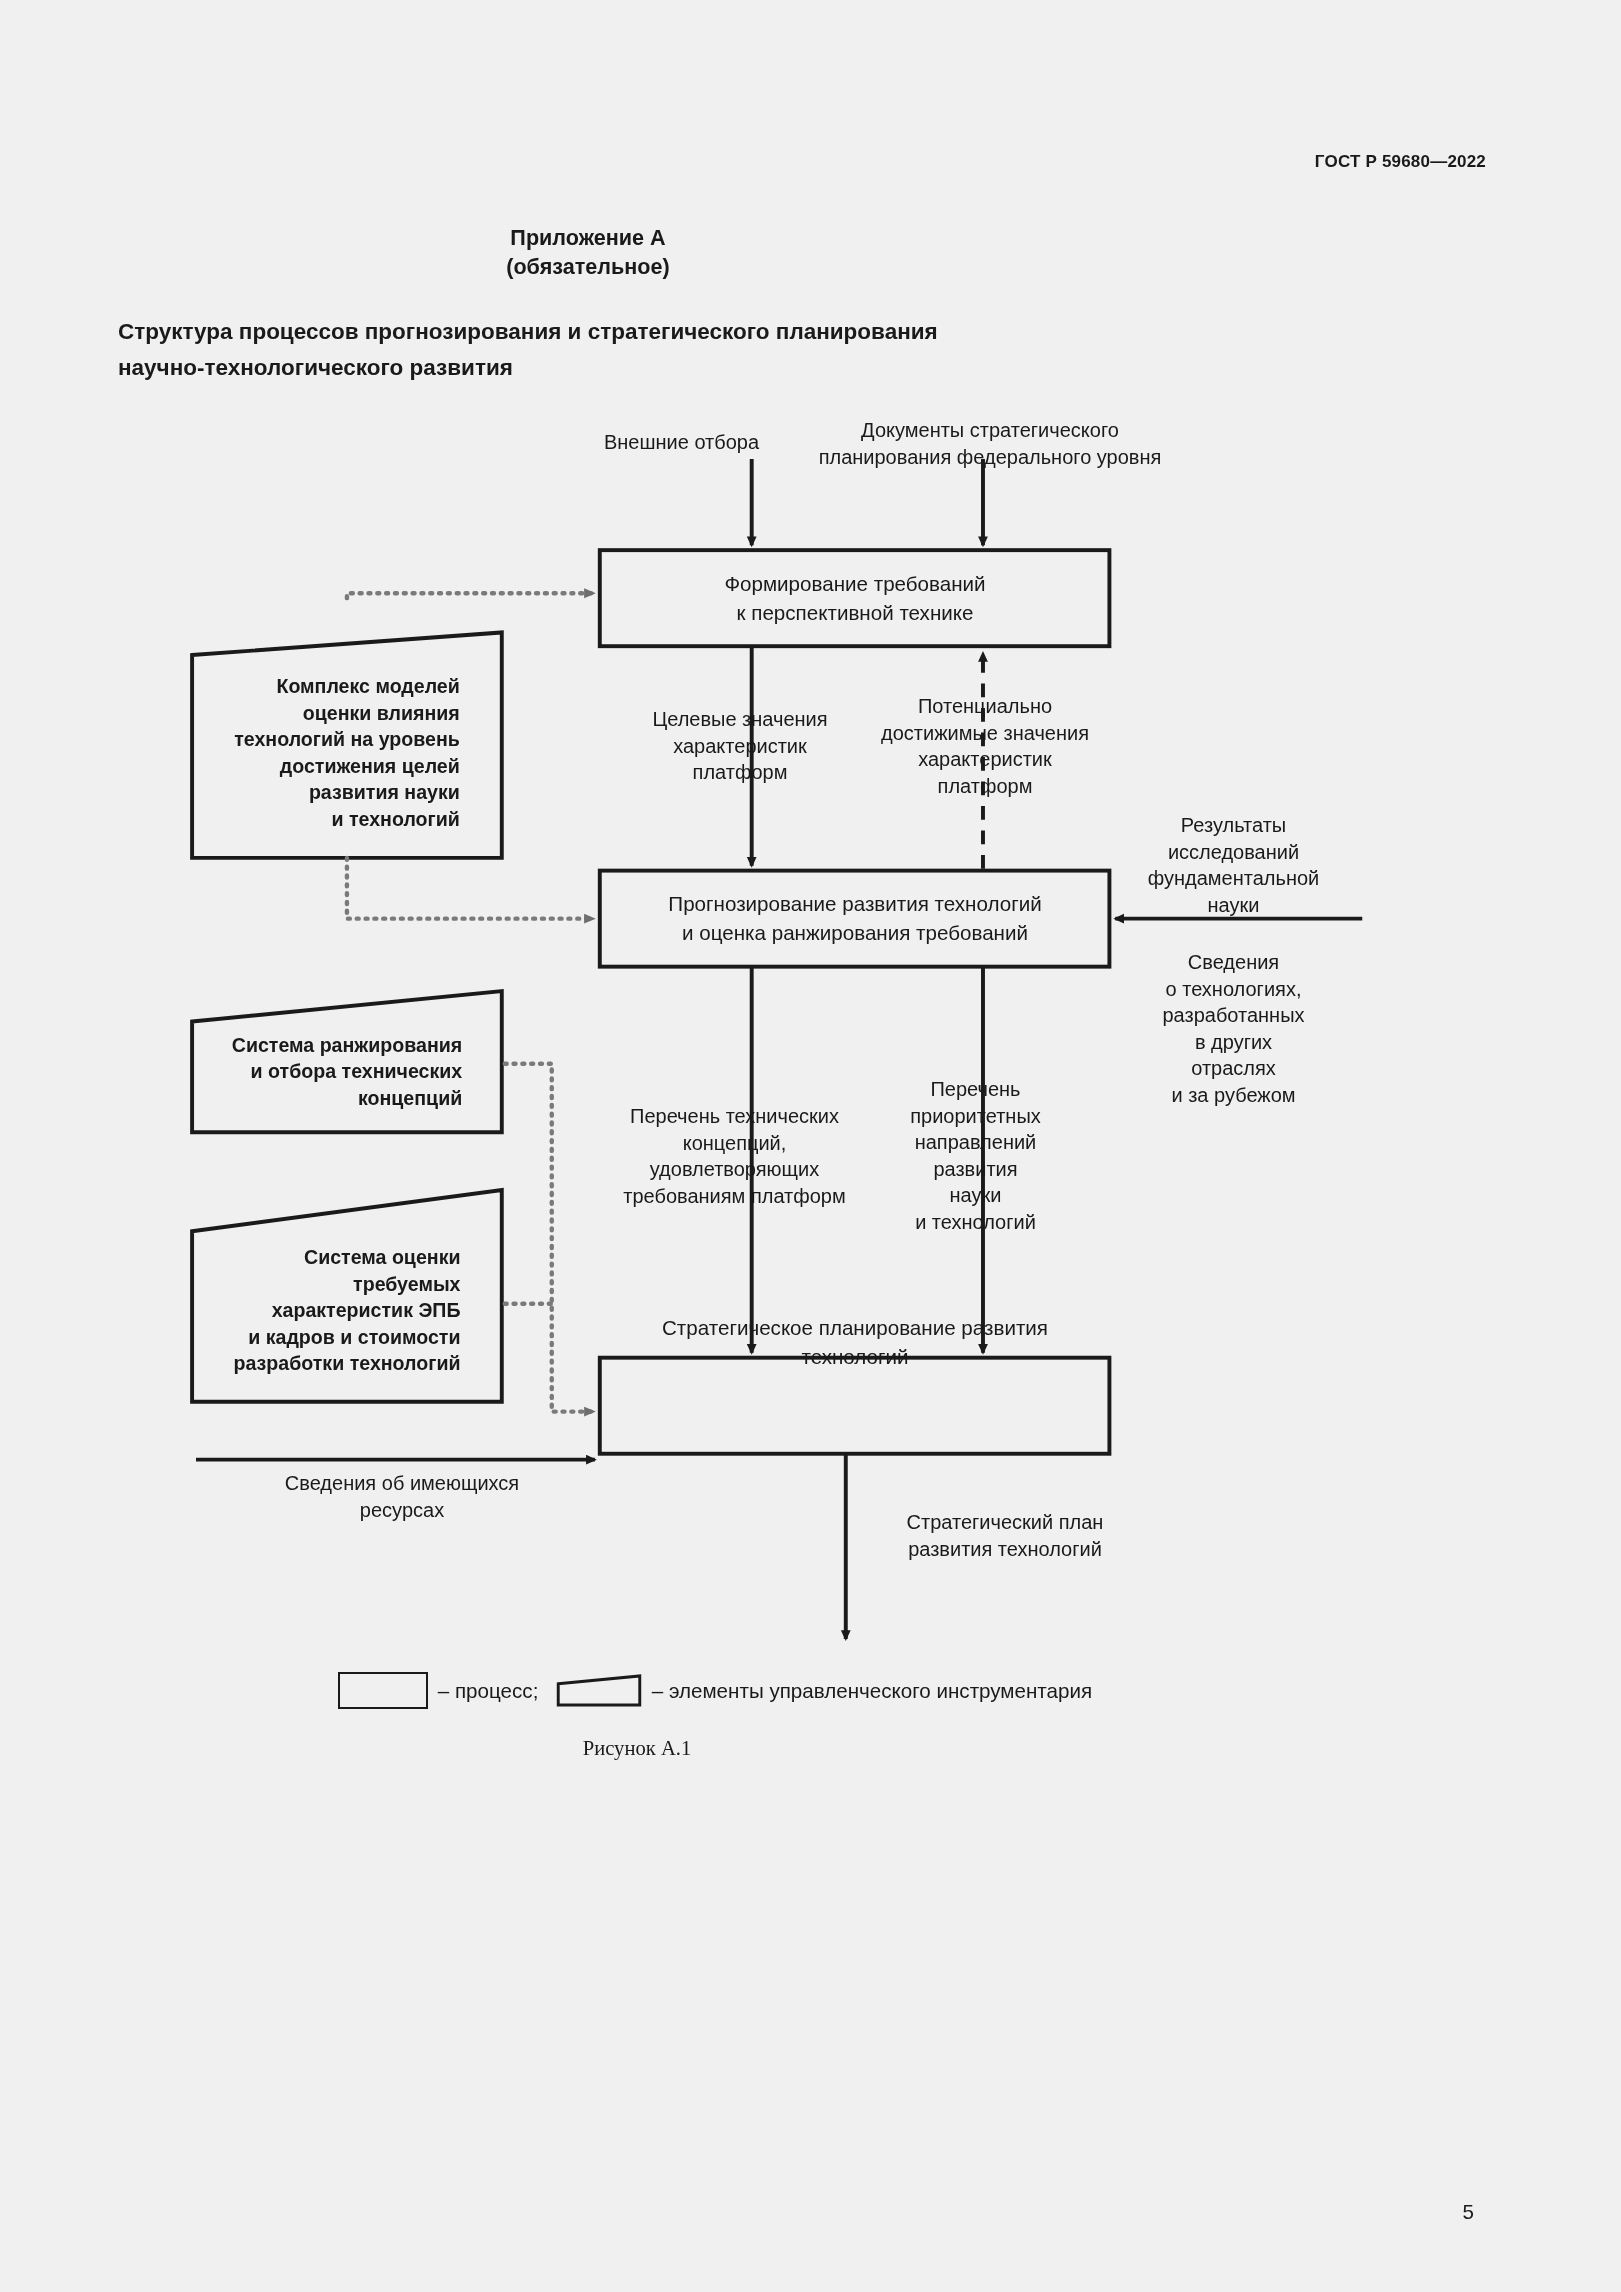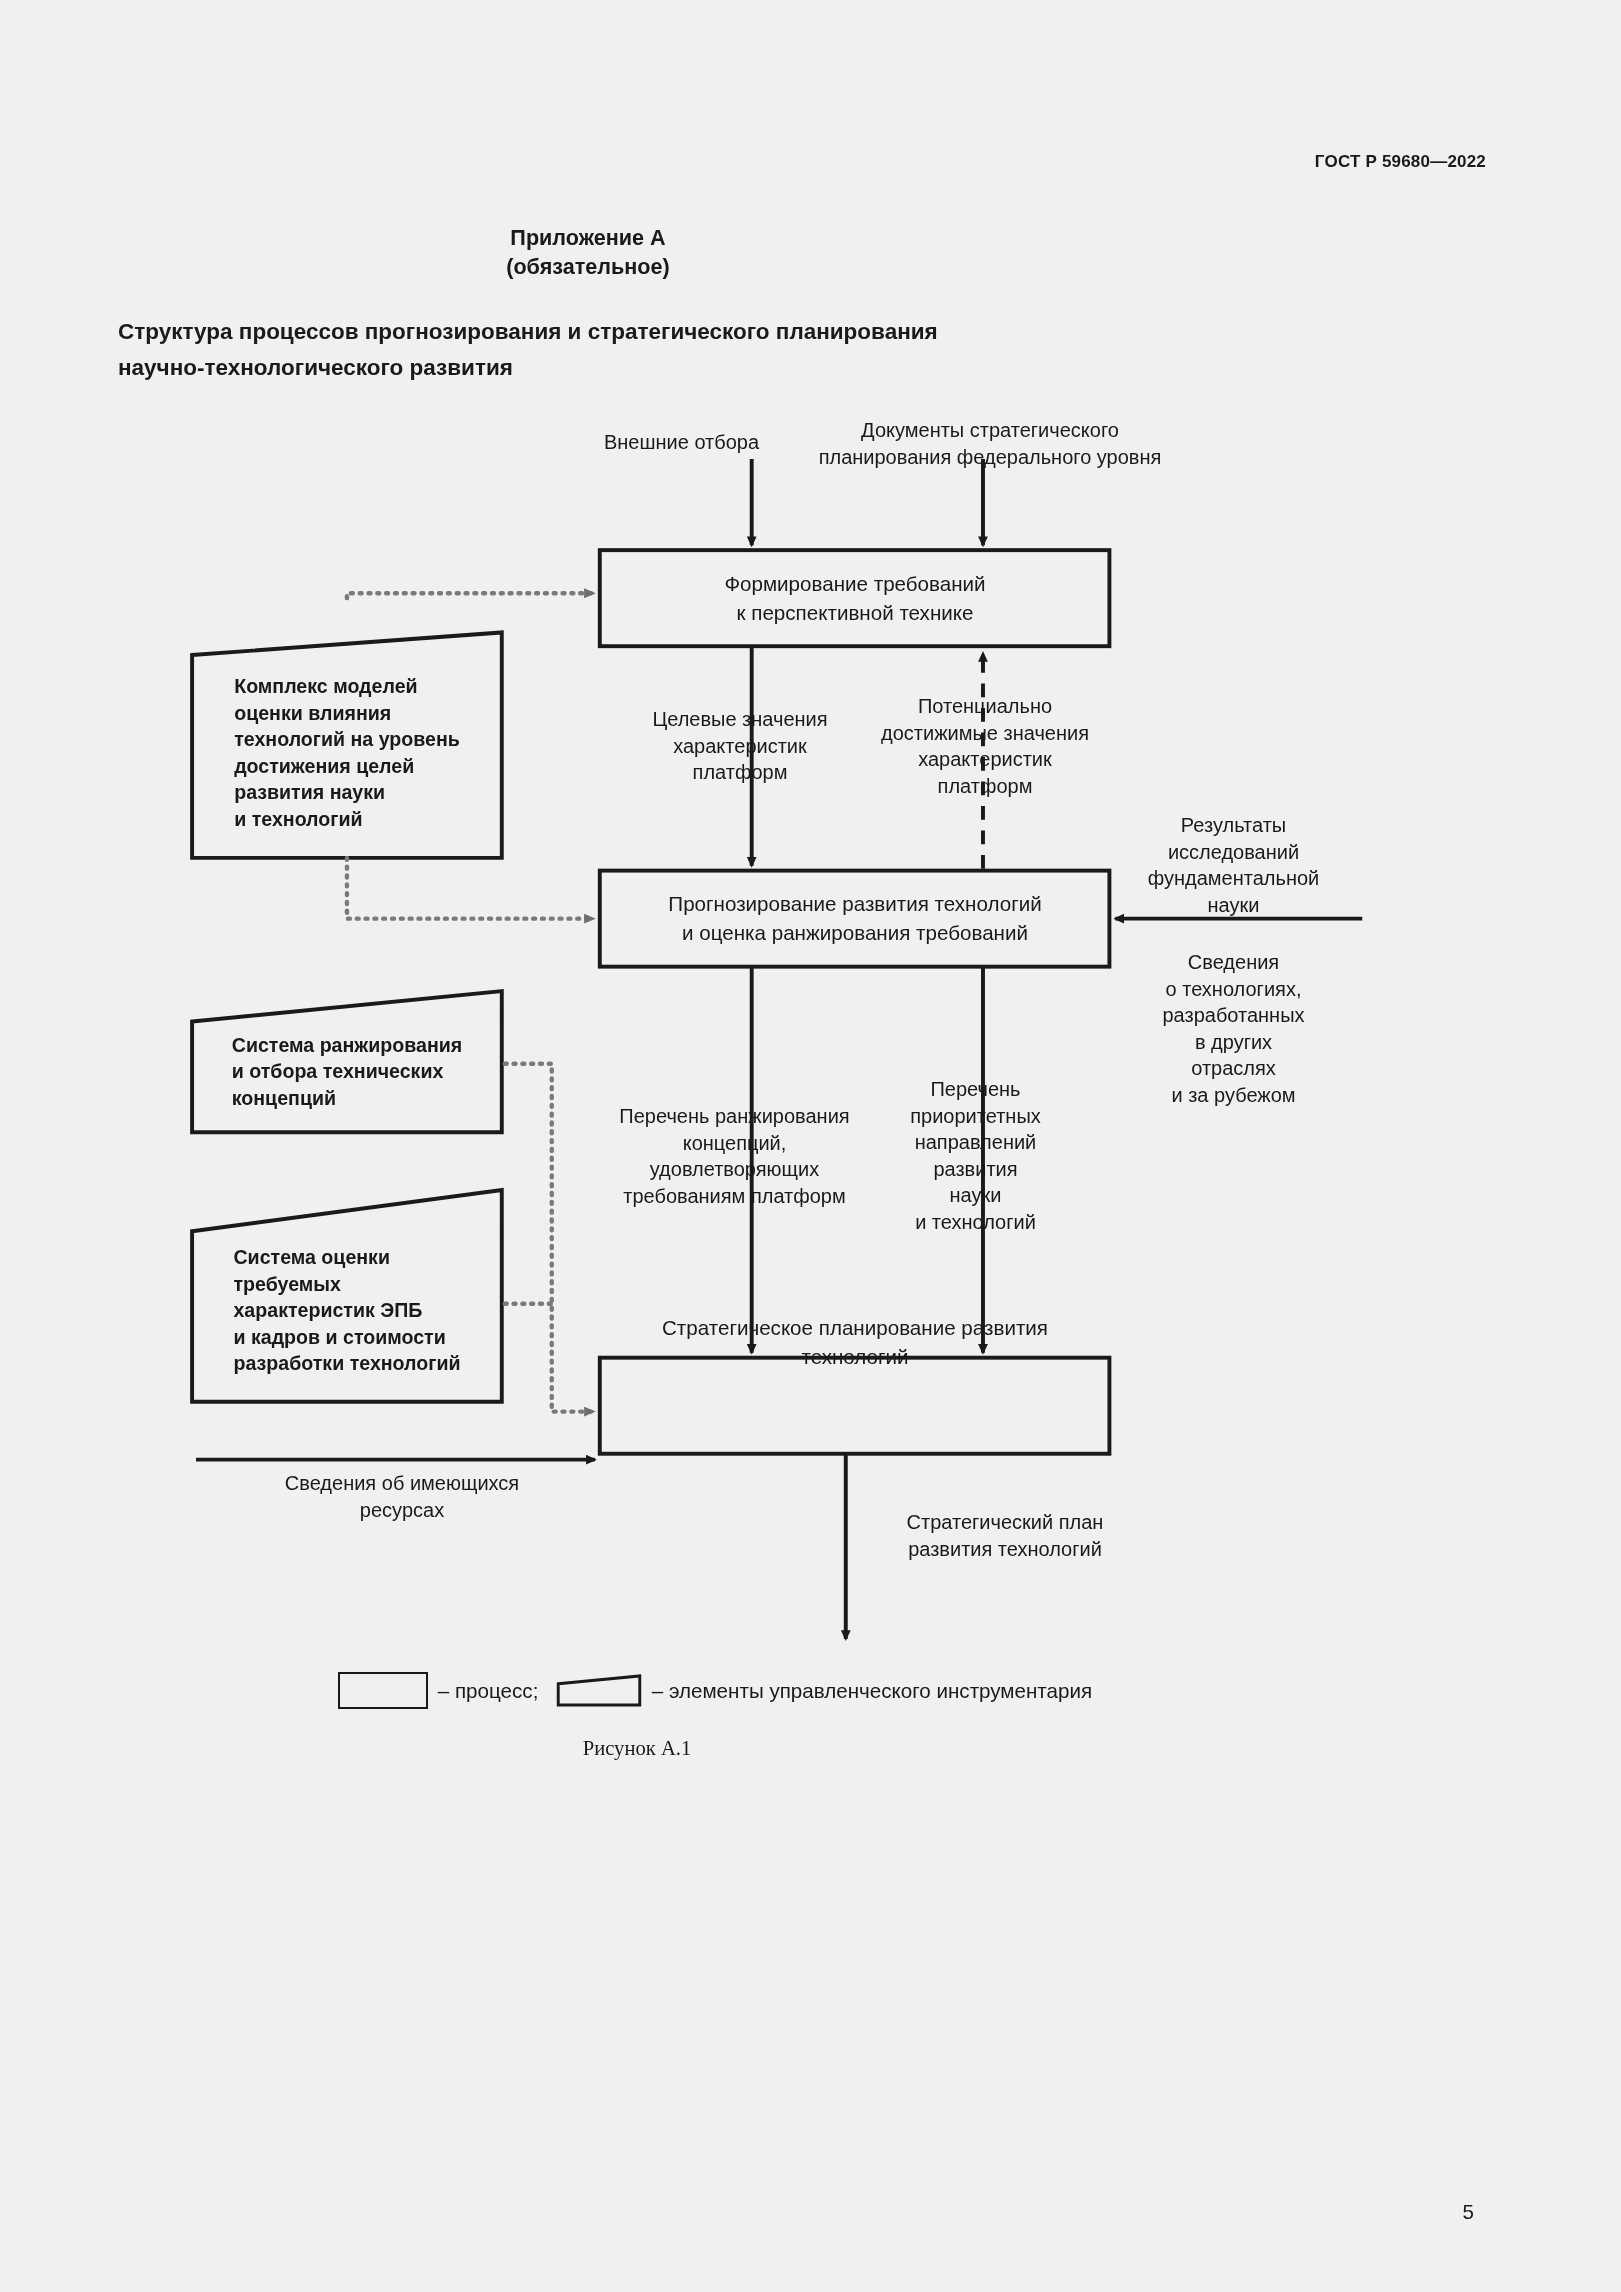--- a/index.html
+++ b/index.html
@@ -86,21 +86,21 @@
     text-align: center;
     white-space: pre-line;
     display: flex;
     align-items: center;
     justify-content: center;
   }
   .tool-text {
     position: absolute;
     font-size: 19.6px;
     line-height: 26.5px;
-    text-align: left;
+    text-align: right;
     font-weight: bold;
     white-space: pre-line;
     display: flex;
     align-items: center;
     justify-content: center;
   }
 
   
   .legend {
     position: absolute;
@@ -231,21 +231,21 @@
 
     <div class="lbl" style="left:593px; top:706px; width:294px;">Целевые значения
 характеристик
 платформ</div>
 
     <div class="lbl" style="left:838px; top:693px; width:294px;">Потенциально
 достижимые значения
 характеристик
 платформ</div>
 
-    <div class="lbl" style="left:573px; top:1103px; width:323px;">Перечень ранжирования
+    <div class="lbl" style="left:573px; top:1103px; width:323px;">Перечень технических
 концепций,
 удовлетворяющих
 требованиям платформ</div>
 
     <div class="lbl" style="left:863px; top:1076px; width:225px;">Перечень
 приоритетных
 направлений
 развития
 науки
 и технологий</div>

